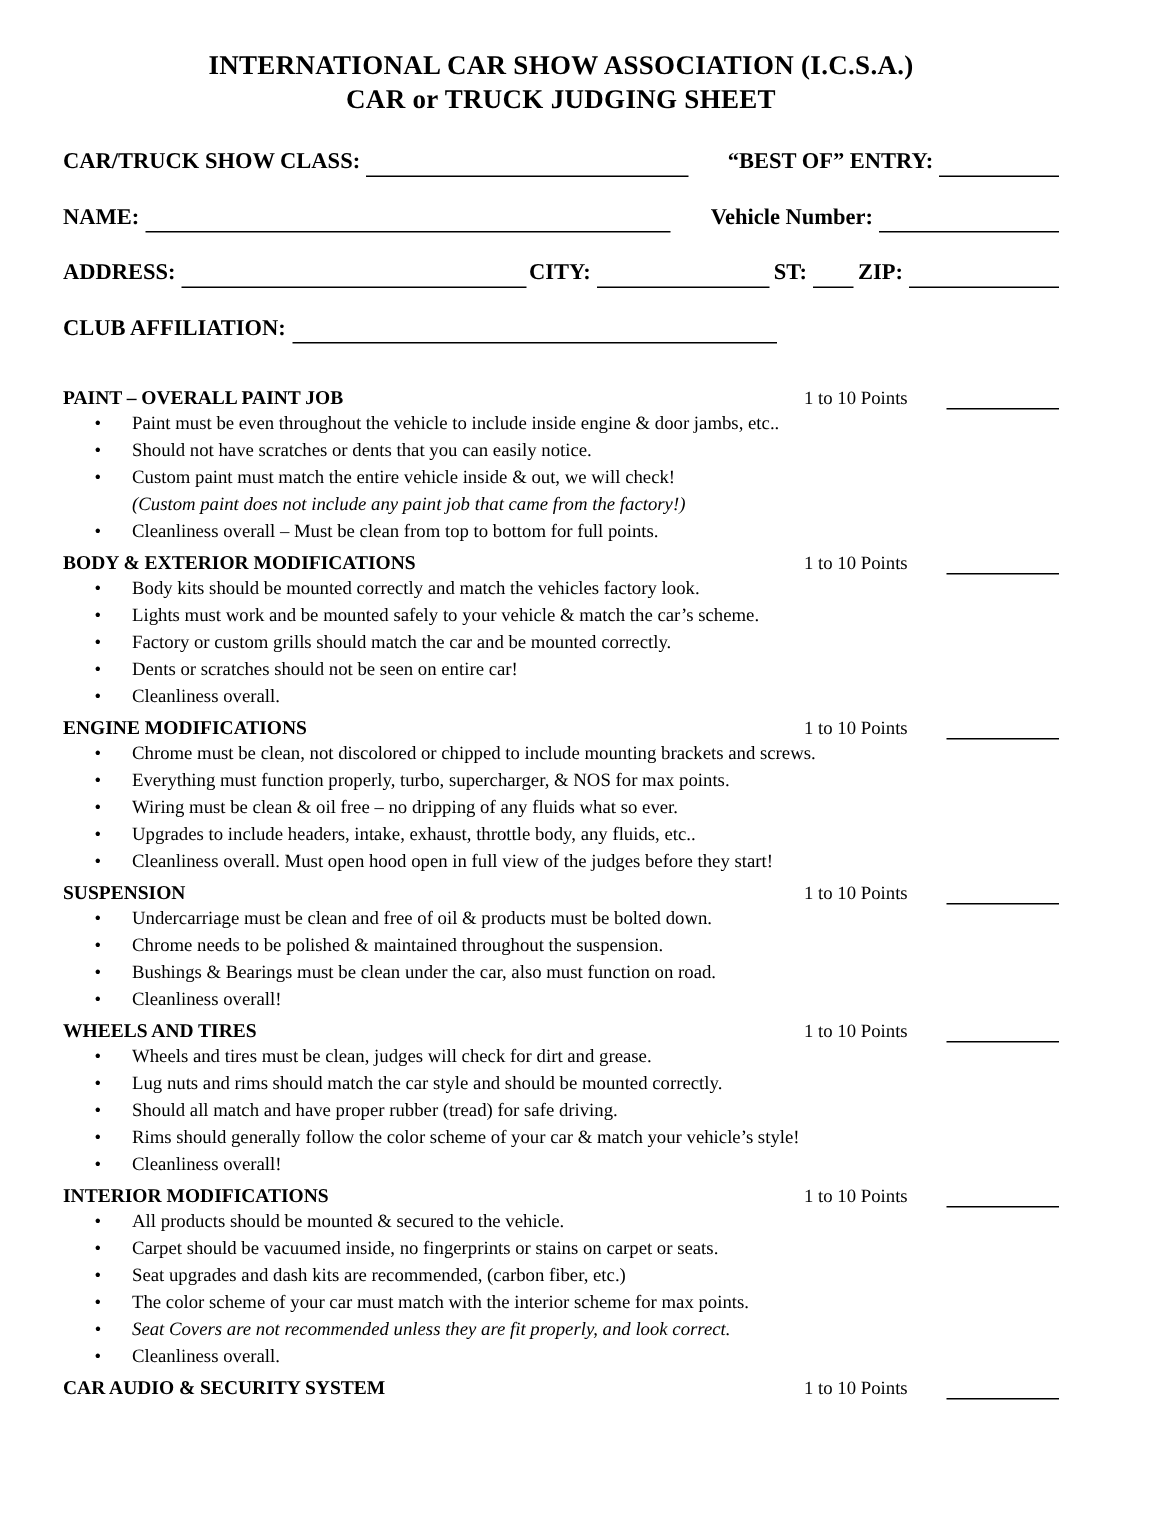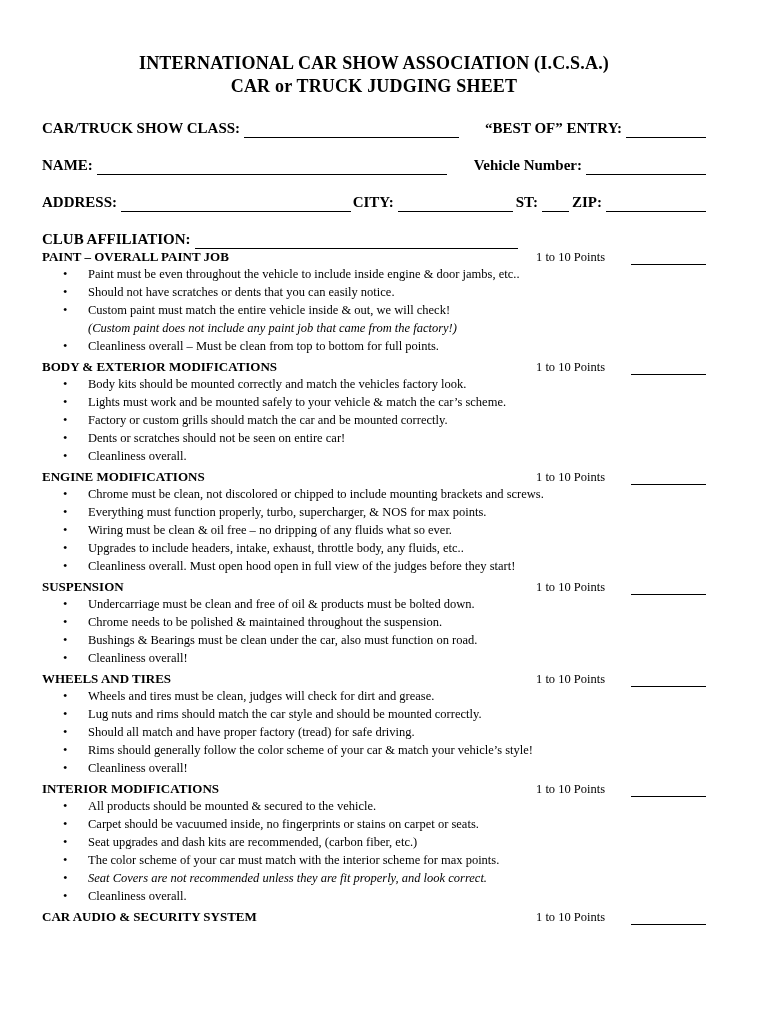--- a/index.html
+++ b/index.html
@@ -8,21 +8,21 @@
     height: 1024px;
     background: #ffffff;
     color: #000000;
     font-family: "Liberation Serif", serif;
     overflow: hidden;
   }
   .page {
     box-sizing: border-box;
     width: 748px;
     height: 1024px;
-    padding: 52px 42px 0 42px;
+    padding: 32px 42px 0 42px;
   }
   .title {
     text-align: center;
     font-weight: bold;
     font-size: 18px;
     line-height: 23px;
     letter-spacing: 0.2px;
   }
   
   .form-row {
@@ -51,21 +51,21 @@
   .w27  { width: 27px; }
   .w100 { width: 100px; }
   .w213 { width: 213px; }
   .w323 { width: 323px; }
   .ml26 { margin-left: 26px; }
   .ml27 { margin-left: 27px; }
   .ml2  { margin-left: 2px; }
   .ml3  { margin-left: 3px; }
   .ml5  { margin-left: 5px; }
   
-  .sections { }
+  .sections { margin-top: 28px; }
   .section + .section { margin-top: 4px; }
   .sec-head {
     display: flex;
     align-items: flex-end;
     justify-content: space-between;
     line-height: 16px;
   }
   .sec-title {
     font-weight: bold;
     font-size: 13px;
@@ -217,21 +217,21 @@
     <div class="sec-head">
       <span class="sec-title">WHEELS AND TIRES</span>
       <span class="points">
         <span class="pts-label">1 to 10 Points</span>
         <span class="blank"></span>
       </span>
     </div>
     <ul class="items">
           <li class="bullet">Wheels and tires must be clean, judges will check for dirt and grease.</li>
           <li class="bullet">Lug nuts and rims should match the car style and should be mounted correctly.</li>
-          <li class="bullet">Should all match and have proper factory (tread) for safe driving.</li>
+          <li class="bullet">Should all match and have proper rubber (tread) for safe driving.</li>
           <li class="bullet">Rims should generally follow the color scheme of your car &amp; match your vehicle’s style!</li>
           <li class="bullet">Cleanliness overall!</li>
         </ul>
   </div>
 
   <div class="section">
     <div class="sec-head">
       <span class="sec-title">INTERIOR MODIFICATIONS</span>
       <span class="points">
         <span class="pts-label">1 to 10 Points</span>

